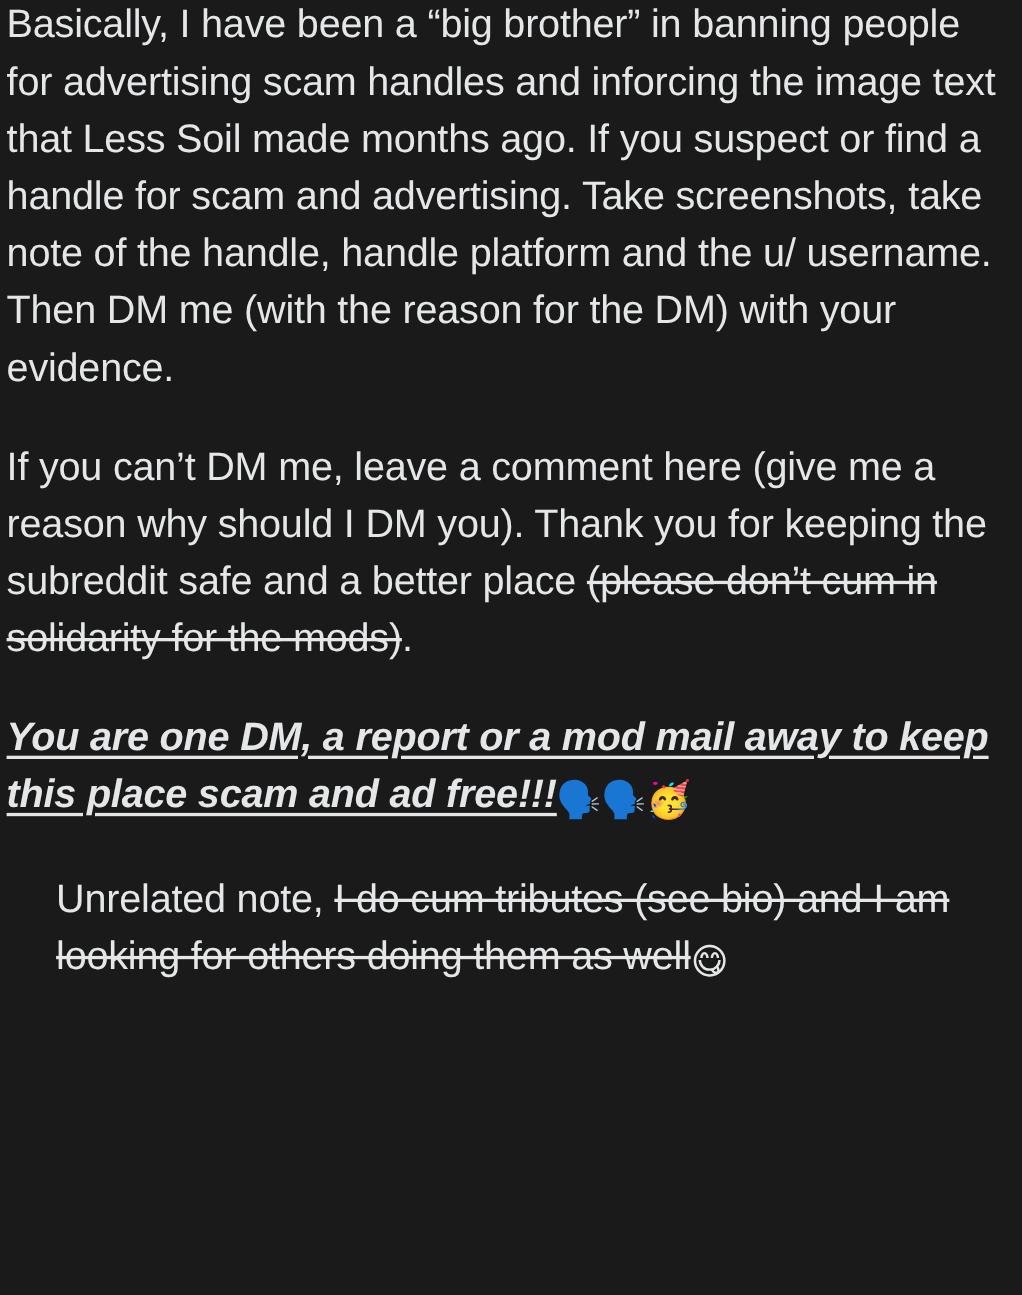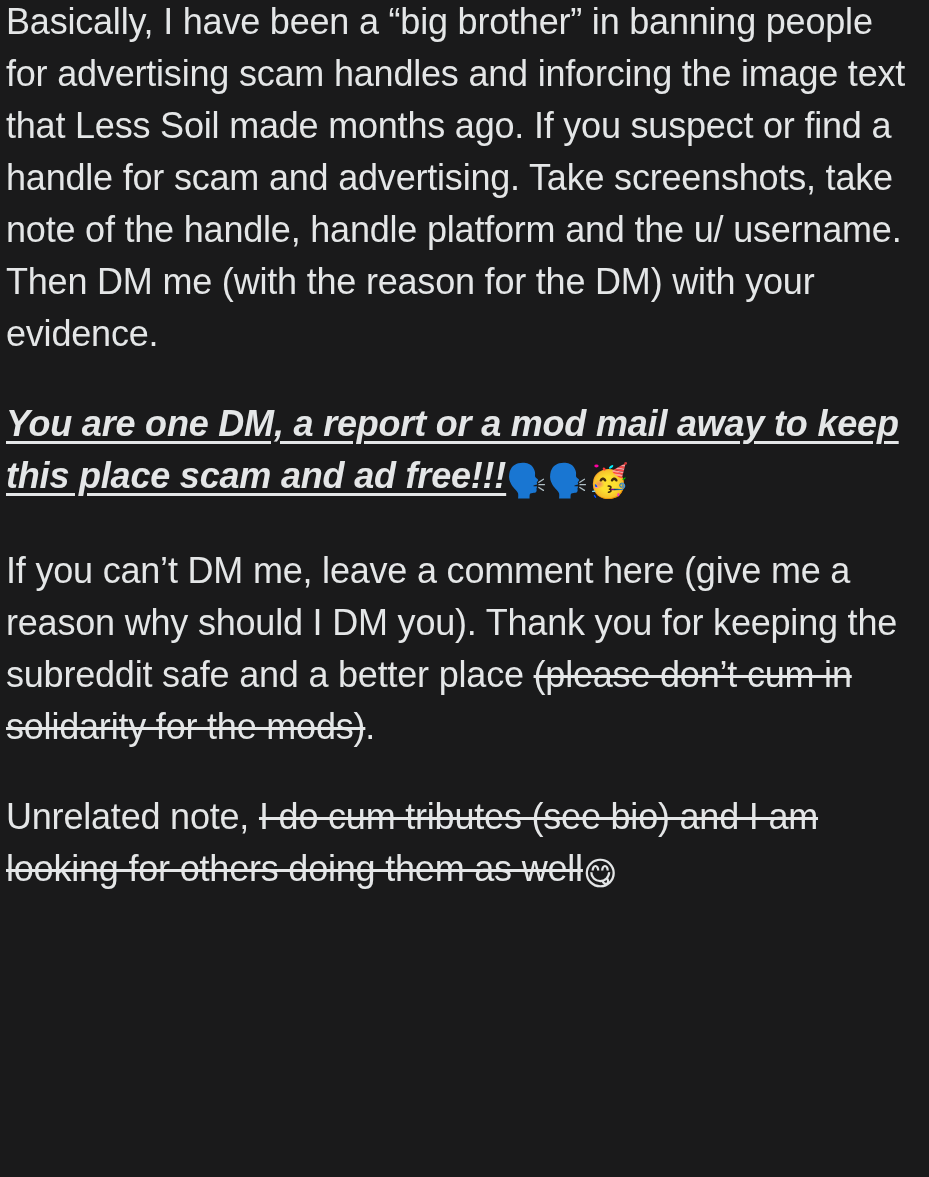--- a/index.html
+++ b/index.html
@@ -46,29 +46,30 @@
     font-family: "DejaVu Sans", sans-serif;
     font-style: normal;
     font-weight: 400;
     text-decoration: none;
     display: inline-block;
     vertical-align: -4px;
     font-size: 33px;
   }
   .para.last {
     margin-bottom: 0;
+    margin-left: 45px;
   }
 </style>
 </head>
 <body>
 
 <div class="post-body">
 
   <p class="para">Basically, I have been a “big brother” in banning people for advertising scam handles and inforcing the image text that Less Soil made months ago. If you suspect or find a handle for scam and advertising. Take screenshots, take note of the handle, handle platform and the u/ username. Then DM me (with the reason for the DM) with your evidence.</p>
 
 
+  <p class="para"><span>If you can’t DM me, leave a comment here (give me a reason why should I DM you). Thank you for keeping the subreddit safe and a better place </span><span class="strike">(please don’t cum in solidarity for the mods)</span><span>.</span></p>
+
   <p class="para emphasis"><span>You are one DM, a report or a mod mail away to keep this place scam and ad free!!!</span><span class="emoji">🗣️🗣️🥳</span></p>
-
-  <p class="para"><span>If you can’t DM me, leave a comment here (give me a reason why should I DM you). Thank you for keeping the subreddit safe and a better place </span><span class="strike">(please don’t cum in solidarity for the mods)</span><span>.</span></p>
 
   <p class="para last"><span>Unrelated note, </span><span class="strike">I do cum tributes (see bio) and I am looking for others doing them as well</span><span class="emoji">😋</span></p>
 
 </div>
 
 </body></html>

